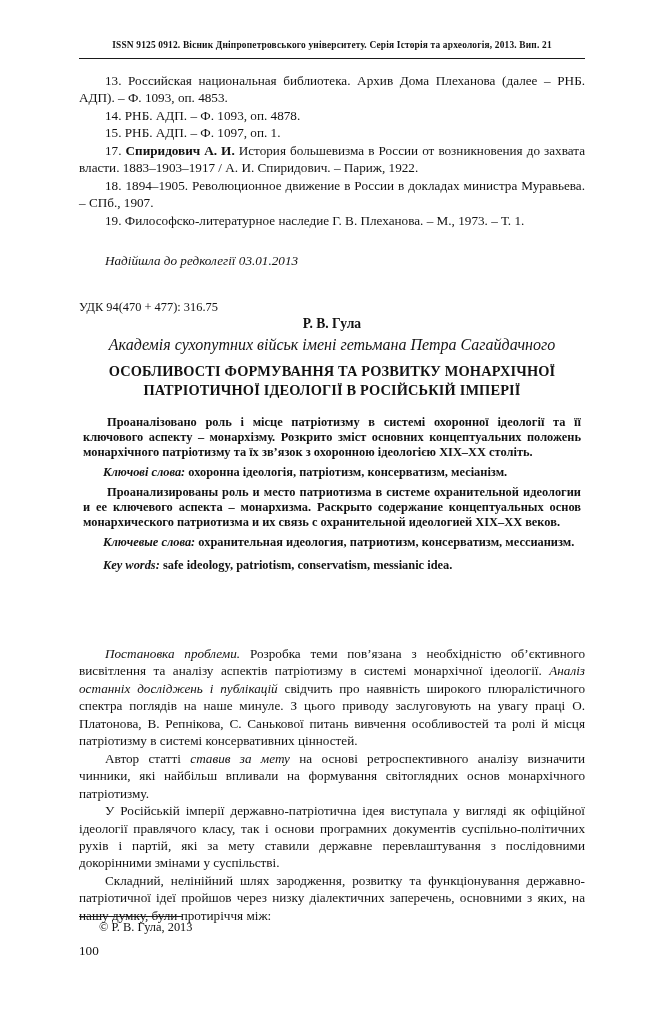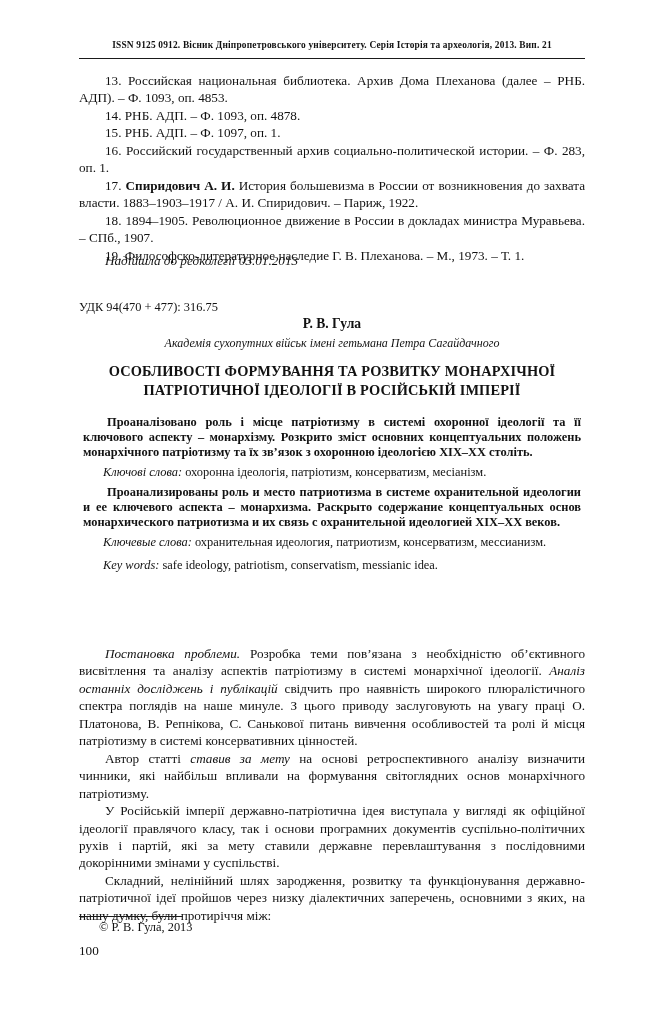--- a/index.html
+++ b/index.html
@@ -84,21 +84,21 @@
 
   .author {
     top: 316px;
     text-align: center;
     font-size: 13.6px;
     font-weight: bold;
   }
   .affiliation {
     top: 336px;
     text-align: center;
-    font-size: 12px;
+    font-size: 16px;
     font-style: italic;
   }
 
   .article-title {
     top: 362px;
     text-align: center;
     font-size: 14.4px;
     font-weight: bold;
     line-height: 19px;
     letter-spacing: 0.01em;
@@ -111,21 +111,21 @@
     text-align: justify;
     font-weight: bold;
     text-indent: 24px;
     margin: 4px;
   }
   .keywords {
     font-size: 12.4px;
     line-height: 15.2px;
     text-indent: 24px;
     margin: 0;
-    font-weight: normal;
+    font-weight: bold;
   }
   .keywords .kw-label { font-style: italic; }
 
   .abs-ua { top: 411px; }
   .abs-ru { top: 481px; }
   .abs-en { top: 558px; }
 
   .body-text { top: 645px; }
   .body-text p.just { margin: 0; }
 
@@ -161,21 +161,20 @@
 
 <div class="page">
 
   <div class="running-head">ISSN 9125 0912. Вісник Дніпропетровського університету. Серія Історія та археологія, 2013. Вип. 21</div>
   <div class="head-rule"></div>
 
   <div class="col refs">
     <p class="just">13. Российская национальная библиотека. Архив Дома Плеханова (далее – РНБ. АДП). – Ф. 1093, оп. 4853.</p>
     <p class="just">14. РНБ. АДП. – Ф. 1093, оп. 4878.</p>
     <p class="just">15. РНБ. АДП. – Ф. 1097, оп. 1.</p>
-    <p class="just">16. Российский государственный архив социально-политической истории. – Ф. 283, оп. 1.</p>
     <p class="just">
       <span>17.&nbsp;</span><b>Спиридович А. И.</b><span> История большевизма в России от возникновения до захвата власти. 1883–1903–1917 / А. И. Спиридович. – Париж, 1922.</span>
     </p>
     <p class="just">18. 1894–1905. Революционное движение в России в докладах министра Муравьева. – СПб., 1907.</p>
     <p class="just">19. Философско-литературное наследие Г. В. Плеханова. – М., 1973. – Т. 1.</p>
   </div>
 
   <div class="col submitted">Надійшла до редколегії 03.01.2013</div>
 
   <div class="col udk">УДК 94(470 + 477): 316.75</div>

